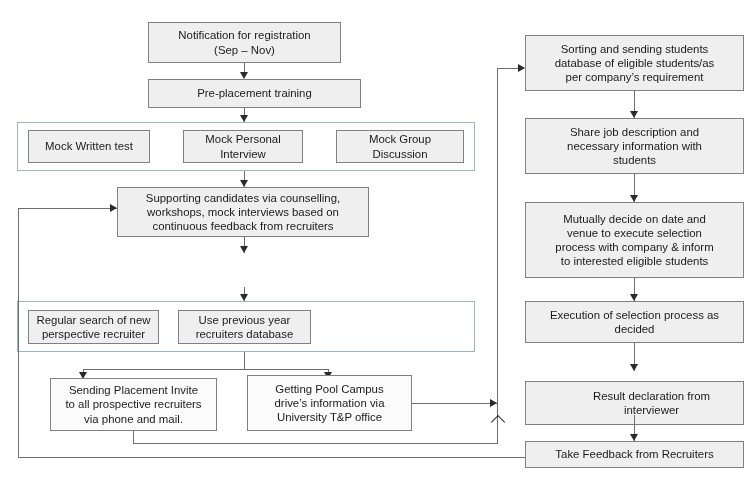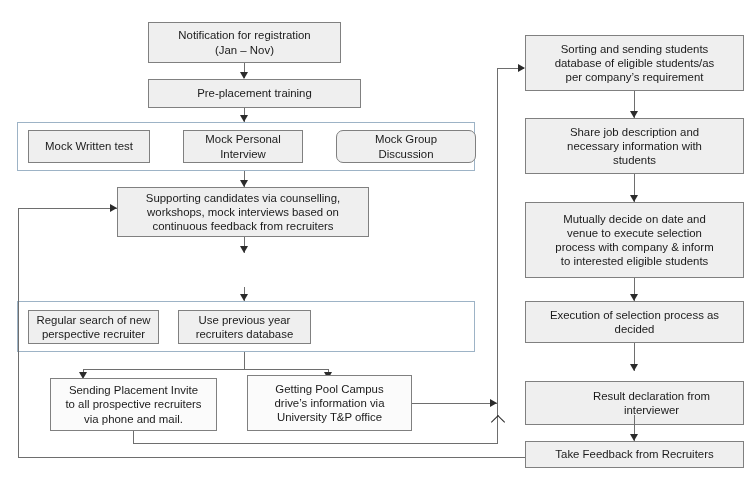--- a/index.html
+++ b/index.html
@@ -63,38 +63,38 @@
     border-top:1.4px solid #2b2b2b;
     transform:rotate(45deg);
   }
 </style>
 </head>
 <body>
 
 <div id="canvas">
 
   <div class="node" style="left:148px;top:22px;width:193px;height:41px;">Notification for registration
-(Jan – Nov)</div>
+(Sep – Nov)</div>
 
   <div class="ln v" style="left:244px;top:63px;height:15px;"></div>
   <div class="arrow down" style="left:240px;top:72px;"></div>
 
   <div class="node" style="left:148px;top:79px;width:213px;height:29px;">Pre-placement training</div>
 
   <div class="ln v" style="left:244px;top:108px;height:14px;"></div>
   <div class="arrow down" style="left:240px;top:115px;"></div>
 
   <div class="group" style="left:17px;top:122px;width:458px;height:49px;"></div>
 
   <div class="node" style="left:28px;top:130px;width:122px;height:33px;">Mock Written test</div>
 
   <div class="node" style="left:183px;top:130px;width:120px;height:33px;">Mock Personal
 Interview</div>
 
-  <div class="node" style="left:336px;top:130px;width:140px;height:33px;border-radius:7px;">Mock Group
+  <div class="node" style="left:336px;top:130px;width:128px;height:33px;">Mock Group
 Discussion</div>
 
   <div class="ln v" style="left:244px;top:171px;height:16px;"></div>
   <div class="arrow down" style="left:240px;top:180px;"></div>
 
   <div class="node" style="left:117px;top:187px;width:252px;height:50px;">Supporting candidates via counselling,
 workshops, mock interviews based on
 continuous feedback from recruiters</div>
 
   <div class="ln v" style="left:244px;top:237px;height:16px;"></div>

